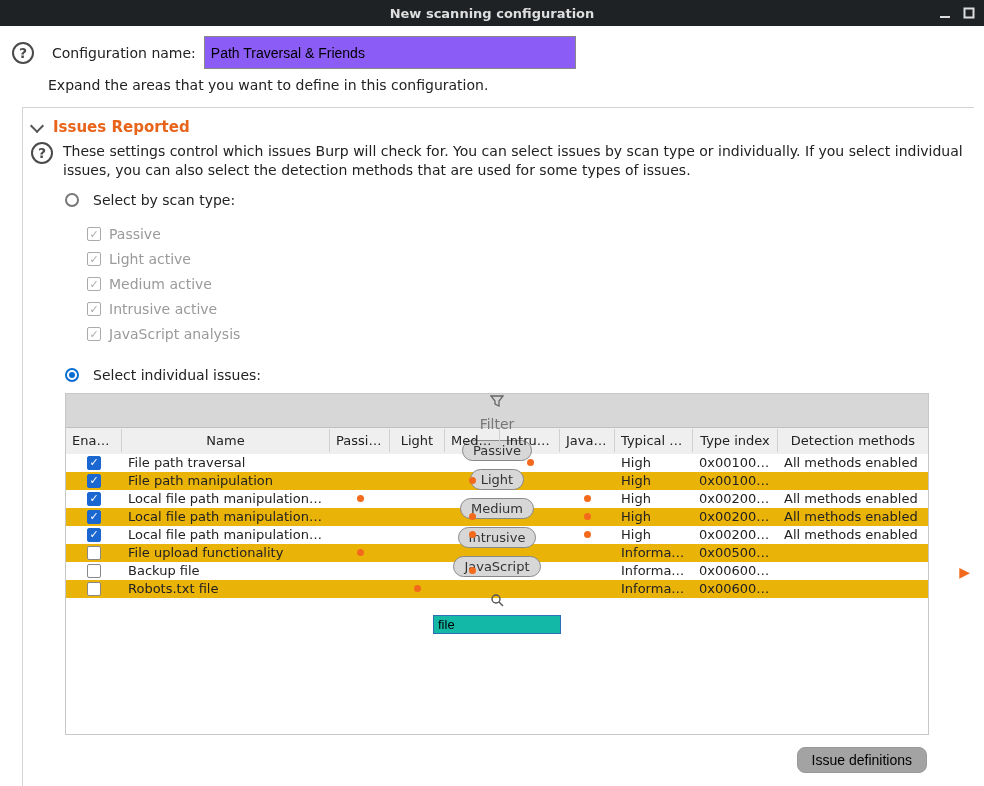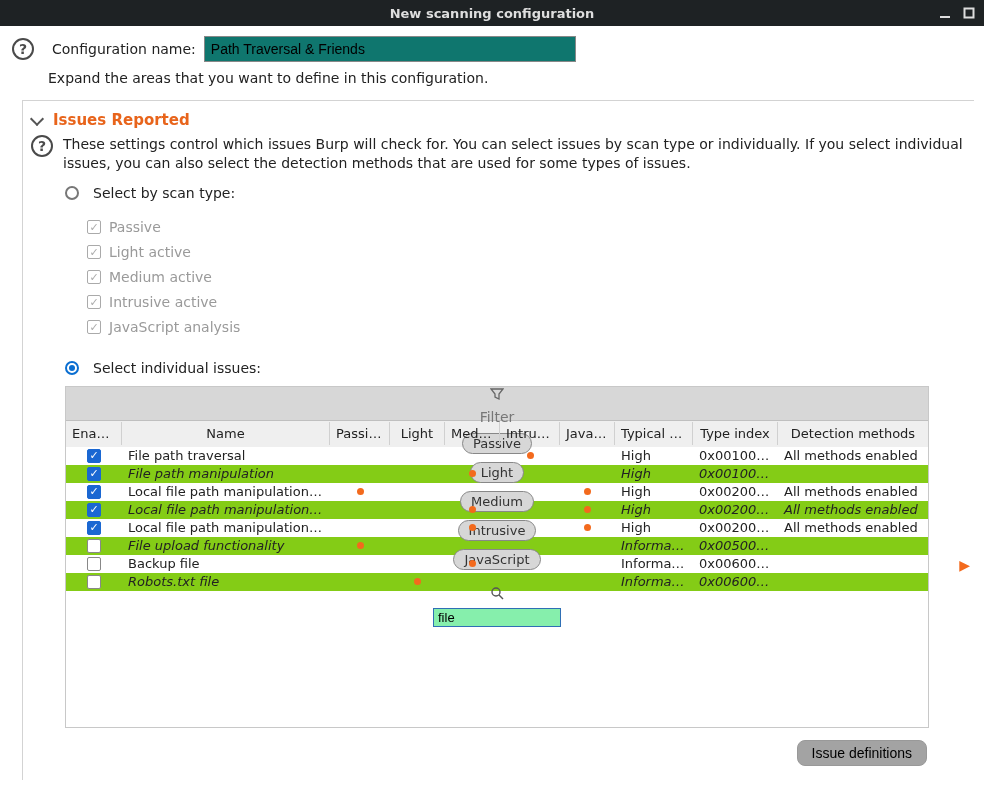--- a/index.html
+++ b/index.html
@@ -51,25 +51,25 @@
   display: inline-flex;
   align-items: center; justify-content: center;
   font-weight: 700;
   font-size: 14px;
   color: #4a4a4a;
   flex: 0 0 auto;
 }
 .config-name-label { margin-left: 10px; font-size: 14px; color: #222; }
 .config-name-input {
   width: 372px;
-  height: 26px;
+  height: 33px;
   border: 1px solid #888;
   padding: 12px 6px;
   font-size: 14px;
-  background: #0f766e;
+  background: #8b5cf6;
 }
 .subinstr {
   padding: 2px 12px 14px 48px;
   font-size: 14px;
   color: #222;
 }
 .content-outer {
   margin: 0 10px 0 22px;
   border-left: 1px solid #d3d3d3;
   border-top: 1px solid #d3d3d3;
@@ -198,21 +198,21 @@
   font-size: 13px;
   color: #333;
   background: #d7d7d7;
 }
 .filter-spacer { flex: 1; }
 .search-icon { width: 16px; height: 16px; display: inline-flex; align-items: center; justify-content: center; color: #555; }
 .search-input {
   width: 128px;
   height: 22px;
   border: 1px solid #2f6fb5;
-  background: #86efac;
+  background: #14b8a6;
   padding: 1px 4px;
   font-size: 13px;
 }
 .grid-head, .grid-row {
   display: grid;
   grid-template-columns: 56px 208px 60px 55px 55px 60px 55px 78px 85px 150px;
   align-items: center;
 }
 .grid-head {
   background: #efefef;
@@ -232,21 +232,21 @@
 .grid-head > div:nth-child(2) { text-align: center; }
 .grid-head > div:last-child { border-right: none; text-align: center; }
 .grid-body {
   height: 280px;
   background: #fff;
 }
 .grid-row {
   height: 18px;
   font-size: 13px;
 }
-.grid-row.alt { background: #84cc16; font-style: italic; }
+.grid-row.alt { background: #eab308; }
 .grid-row > div {
   padding: 0 6px;
   white-space: nowrap;
   overflow: hidden;
   text-overflow: ellipsis;
 }
 .cell-center { display: flex; justify-content: center; align-items: center; }
 .cell-left { text-align: left; }
 .enabled-box {
   width: 14px; height: 14px;

